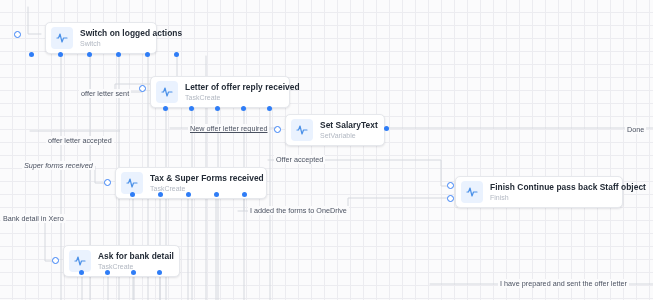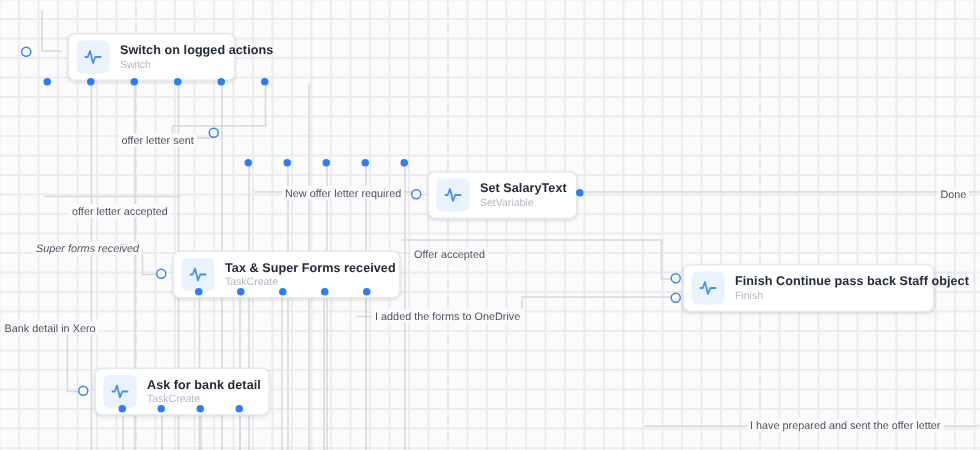--- a/index.html
+++ b/index.html
@@ -130,20 +130,31 @@
     </span>
   </div>
   <span class="port-in" style="left:14px;top:31px;"></span>
   <span class="port-out" style="left:29px;top:52px;"></span>
   <span class="port-out" style="left:58px;top:52px;"></span>
   <span class="port-out" style="left:87px;top:52px;"></span>
   <span class="port-out" style="left:116px;top:52px;"></span>
   <span class="port-out" style="left:145px;top:52px;"></span>
   <span class="port-out" style="left:174px;top:52px;"></span>
 
+  <div class="node" style="left:150px;top:76px;width:140px;">
+    <span class="node-icon">
+      <svg width="12" height="12" viewBox="0 0 24 24" fill="none" stroke="#4a90e8" stroke-width="2.4" stroke-linecap="round" stroke-linejoin="round">
+          <path d="M2 12h3l3-8 4 16 3-8h7"></path>
+        </svg>
+    </span>
+    <span class="node-text">
+      <span class="node-title">Letter of offer reply received</span>
+      <span class="node-sub">TaskCreate</span>
+    </span>
+  </div>
   <span class="port-in" style="left:139px;top:85px;"></span>
   <span class="port-out" style="left:163px;top:106px;"></span>
   <span class="port-out" style="left:189px;top:106px;"></span>
   <span class="port-out" style="left:215px;top:106px;"></span>
   <span class="port-out" style="left:241px;top:106px;"></span>
   <span class="port-out" style="left:267px;top:106px;"></span>
 
   <div class="node" style="left:285px;top:114px;width:100px;">
     <span class="node-icon">
       <svg width="12" height="12" viewBox="0 0 24 24" fill="none" stroke="#4a90e8" stroke-width="2.4" stroke-linecap="round" stroke-linejoin="round">
@@ -204,19 +215,19 @@
   <span class="port-in" style="left:52px;top:257px;"></span>
   <span class="port-out" style="left:79px;top:270px;"></span>
   <span class="port-out" style="left:105px;top:270px;"></span>
   <span class="port-out" style="left:131px;top:270px;"></span>
   <span class="port-out" style="left:157px;top:270px;"></span>
 
   <span class="edge-label" style="left:79px;top:89px;">offer letter sent</span>
   <span class="edge-label" style="left:46px;top:136px;">offer letter accepted</span>
   <span class="edge-label" style="left:22px;top:161px;font-style:italic;">Super forms received</span>
   <span class="edge-label" style="left:1px;top:214px;">Bank detail in Xero</span>
-  <span class="edge-label" style="left:188px;top:124px;">New offer letter required</span>
-  <span class="edge-label" style="left:274px;top:165px;">Offer accepted</span>
+  <span class="edge-label" style="left:188px;top:124px;text-decoration:underline;">New offer letter required</span>
+  <span class="edge-label" style="left:274px;top:155px;">Offer accepted</span>
   <span class="edge-label" style="left:248px;top:206px;">I added the forms to OneDrive</span>
   <span class="edge-label" style="left:498px;top:279px;">I have prepared and sent the offer letter</span>
   <span class="edge-label" style="left:625px;top:125px;">Done</span>
 
 </div>
 
 </body></html>

